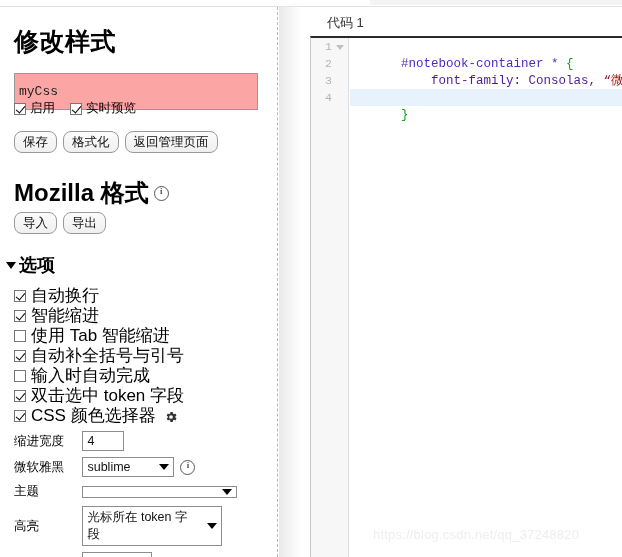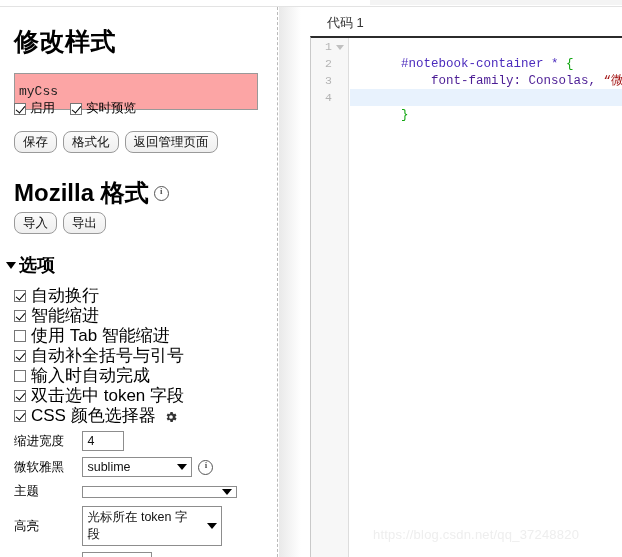--- a/index.html
+++ b/index.html
@@ -243,21 +243,21 @@
     color: #111;
     cursor: default;
   }
   .caret {
     width: 0; height: 0;
     border-left: 5px solid transparent;
     border-right: 5px solid transparent;
     border-top: 6px solid #000;
     flex: none;
   }
-  #keymap-select { width: 110px; }
+  #keymap-select { width: 92px; }
   #theme-select  { width: 155px; }
   #highlight-select { width: 140px; }
   #linter-select { width: 70px; }
 
   
   #code-label {
     position: absolute;
     left: 327px; top: 14px;
     font-size: 13px;
     color: #333;

